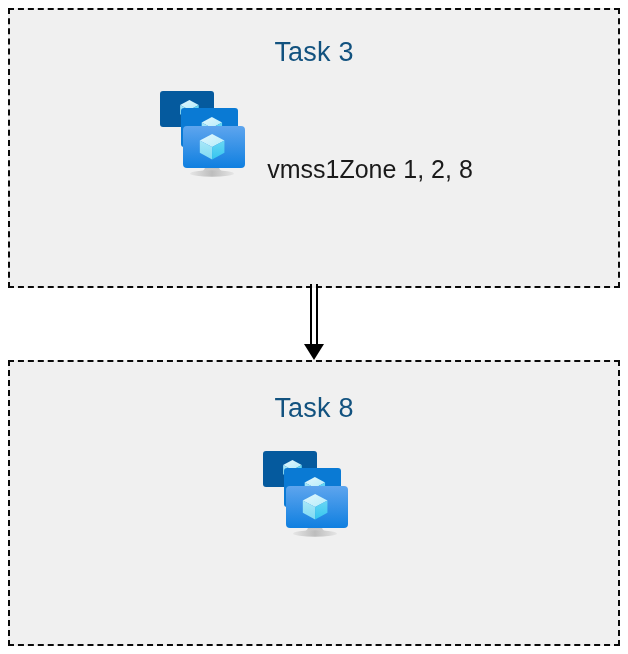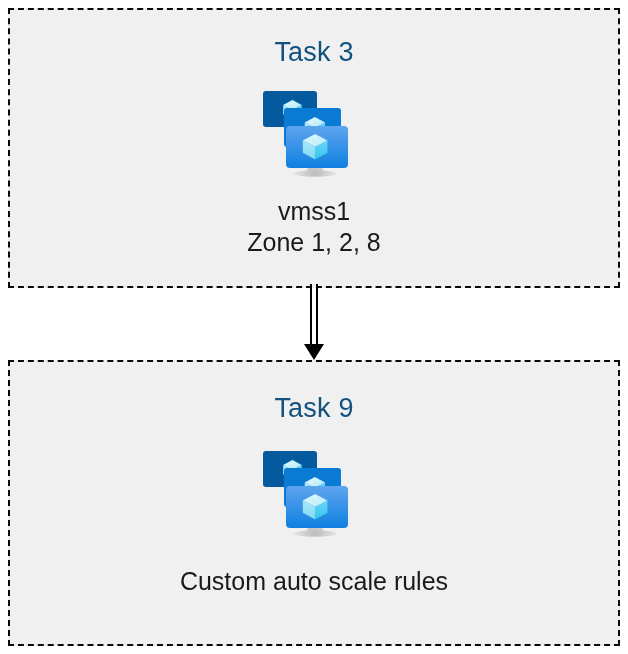--- a/index.html
+++ b/index.html
@@ -56,22 +56,22 @@
     letter-spacing: 0.2px;
     text-align: center;
     white-space: nowrap;
   }
   #box-task3 .task-heading { margin-top: 29px; }
   #box-task4 .task-heading { margin-top: 33px; }
 
   
   .node {
     display: flex;
-    flex-direction: column;
-    align-items: center;
+    flex-direction: row;
+    align-items: flex-end;
   }
   #box-task3 .node { margin-top: 18px; }
   #box-task4 .node { margin-top: 22px; }
 
   .vmss-icon {
     display: block;
     width: 112px;
     height: 100px;
   }
 
@@ -170,21 +170,21 @@
   </div>
 
   <svg id="connector" viewBox="0 0 36 78" xmlns="http://www.w3.org/2000/svg">
     <line x1="15" y1="0" x2="15" y2="62" stroke="#000000" stroke-width="2"></line>
     <line x1="21" y1="0" x2="21" y2="62" stroke="#000000" stroke-width="2"></line>
     <polygon points="8,60 28,60 18,76" fill="#000000"></polygon>
   </svg>
 
   <div class="task-box" id="box-task4">
 
-    <div class="task-heading">Task 9</div>
+    <div class="task-heading">Task 8</div>
 
     <div class="node">
 
       <span class="vmss-icon-wrap">
         <svg class="vmss-icon" viewBox="0 0 112 100" xmlns="http://www.w3.org/2000/svg" aria-hidden="true">
           <defs>
             <linearGradient id="g-front-4" x1="0" y1="0" x2="0" y2="1">
               <stop offset="0%" stop-color="#5ea5ee"></stop>
               <stop offset="100%" stop-color="#0f7fe0"></stop>
             </linearGradient>
@@ -230,18 +230,17 @@
 
           <rect x="28" y="42" width="62" height="42" rx="4" fill="url(#g-front-4)"></rect>
           <g transform="translate(44,50) scale(0.82)">
             <polygon points="16,0 31,8 16,16 1,8" fill="url(#g-cubetop-4)"></polygon>
             <polygon points="1,8 16,16 16,31 1,23" fill="url(#g-cubeleft-4)"></polygon>
             <polygon points="31,8 16,16 16,31 31,23" fill="url(#g-cuberight-4)"></polygon>
           </g>
         </svg>
       </span>
 
-      <div class="node-caption caption-primary">Custom auto scale rules</div>
       <div class="node-caption caption-secondary"></div>
     </div>
   </div>
 
 </div>
 
 </body></html>

